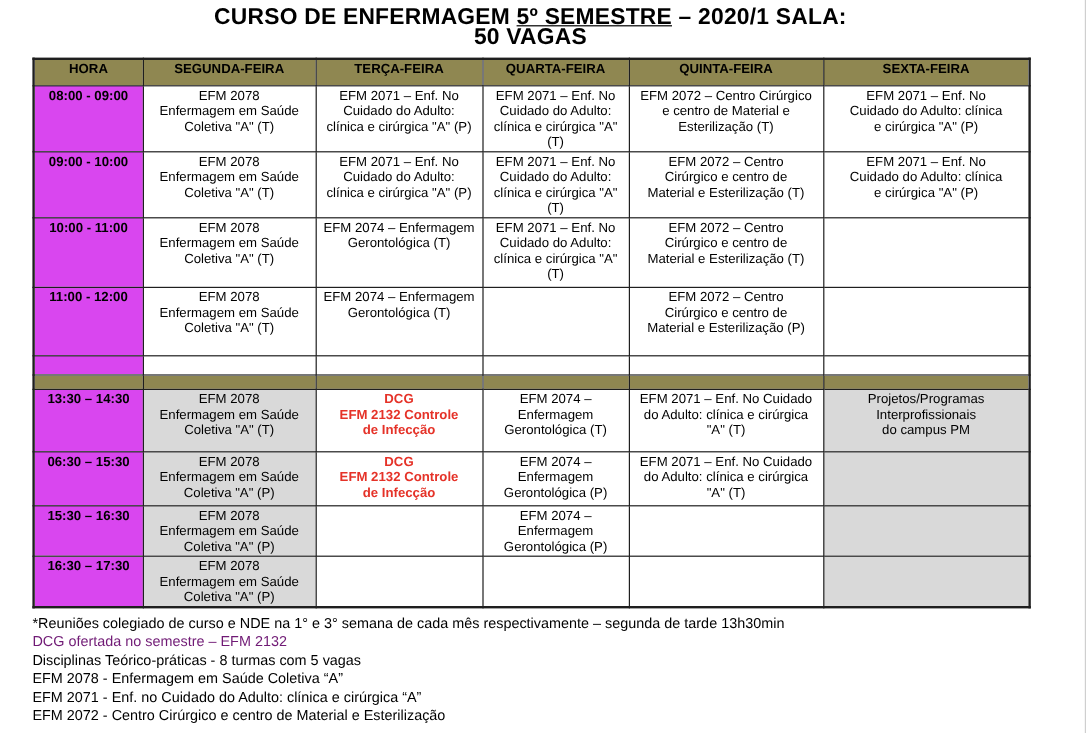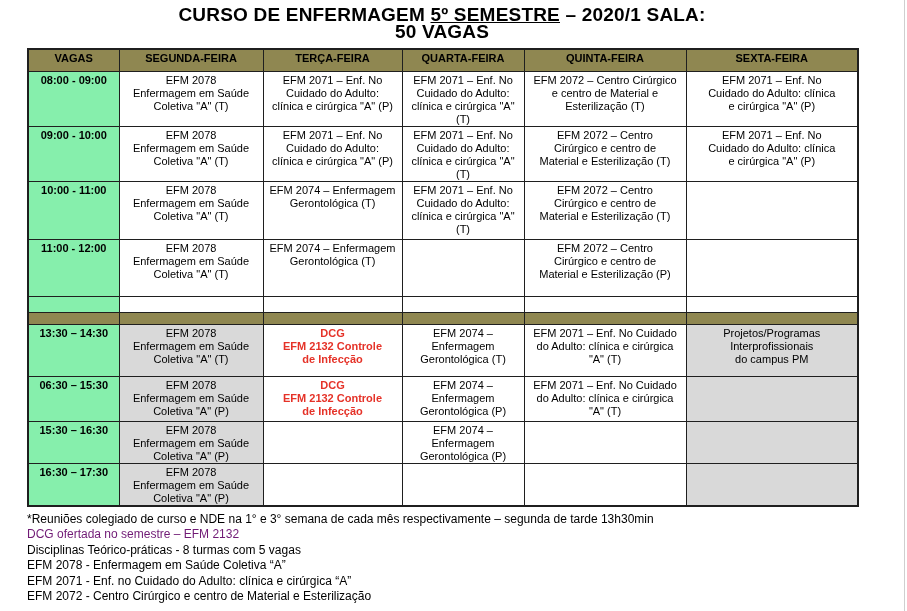--- a/index.html
+++ b/index.html
@@ -7,21 +7,21 @@
   .page { position: relative; width: 907px; height: 611px; background: #ffffff; overflow: hidden; }
 
   .title-block { width: 830px; margin: 6px 0 0 27px; text-align: center; }
   .title-line { font-size: 19px; font-weight: bold; color: #000; line-height: 17px; letter-spacing: .2px; }
   .title-line .u { text-decoration: underline; }
 
   table.schedule { border-collapse: collapse; table-layout: fixed; width: 830px; margin: 8px 0 0 27px; border: 2px solid #1f1f1f; }
   table.schedule td, table.schedule th { border: 1px solid #1f1f1f; vertical-align: top; padding: 2px 1px 0 1px; overflow: hidden; }
 
   th.day { background: #8f8751; font-size: 11px; font-weight: bold; color: #000; text-align: center; padding-top: 4px; }
-  td.time { background: #86efac; font-size: 11px; font-weight: bold; color: #000; text-align: center; }
+  td.time { background: #d946ef; font-size: 11px; font-weight: bold; color: #000; text-align: center; }
   td.cell { background: #ffffff; font-size: 11px; color: #000; text-align: center; line-height: 13px; white-space: pre-line; margin-left: 29px; }
   td.gray { background: #d9d9d9; }
   td.red  { color: #e53228; font-weight: bold; }
   td.olive { background: #8f8751; }
 
   .notes { margin: 5px 0 0 27px; }
   .note { font-size: 12px; font-weight: normal; color: #000; line-height: 15.5px; white-space: nowrap; }
   .note.red { color: #701a75; }
 
   .viewport-edge { position: absolute; top: 0; right: 2px; width: 1px; height: 611px; background: #cfcfcf; }
@@ -40,21 +40,21 @@
     <colgroup>
       <col style="width:91px">
         <col style="width:144px">
         <col style="width:139px">
         <col style="width:122px">
         <col style="width:162px">
         <col style="width:172px">
     </colgroup>
     <thead>
       <tr style="height:22px">
-        <th class="day">VAGAS</th>
+        <th class="day">HORA</th>
         <th class="day">SEGUNDA-FEIRA</th>
         <th class="day">TERÇA-FEIRA</th>
         <th class="day">QUARTA-FEIRA</th>
         <th class="day">QUINTA-FEIRA</th>
         <th class="day">SEXTA-FEIRA</th>
       </tr>
     </thead>
     <tbody>
       <tr style="height:52px">
         <td class="time">08:00 - 09:00</td>

